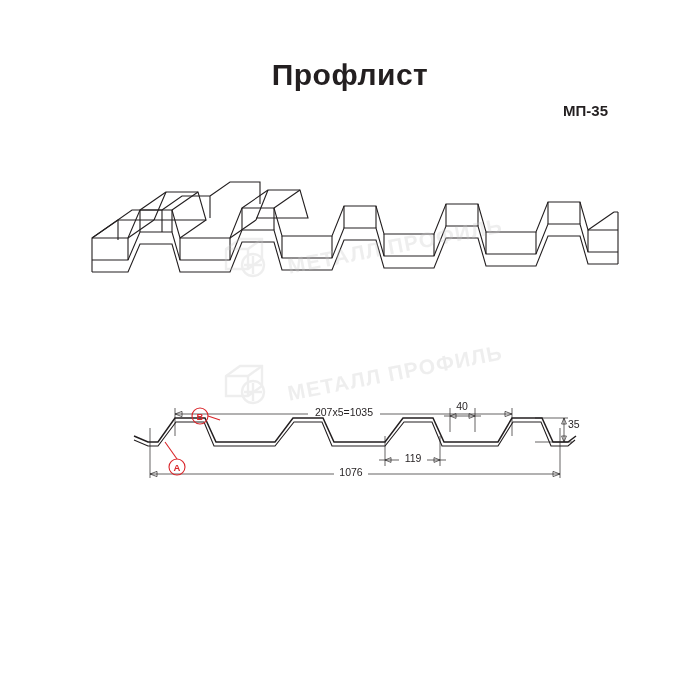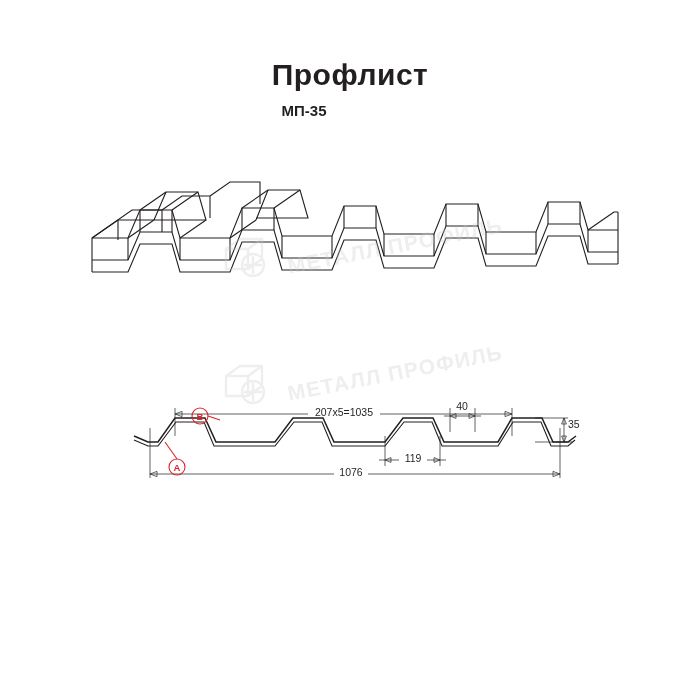--- a/index.html
+++ b/index.html
@@ -13,21 +13,21 @@
   }
   .page{position:absolute;left:0;top:0;width:700px;height:700px;}
 
   .title{
     position:absolute;top:58px;left:0;width:700px;
     text-align:center;
     font-size:30px;font-weight:bold;letter-spacing:.5px;
   }
   .subtitle{
     position:absolute;top:102px;left:0;width:608px;
-    text-align:center;
+    text-align:right;
     font-size:15px;font-weight:bold;
   }
   .footer{
     position:absolute;top:618px;left:0;width:700px;
     text-align:center;
     font-size:13.5px;font-weight:bold;letter-spacing:.2px;
   }
 
   .iso-wrap{position:absolute;left:70px;top:160px;width:560px;height:170px;}
   .sec-wrap{position:absolute;left:120px;top:370px;width:470px;height:130px;}

